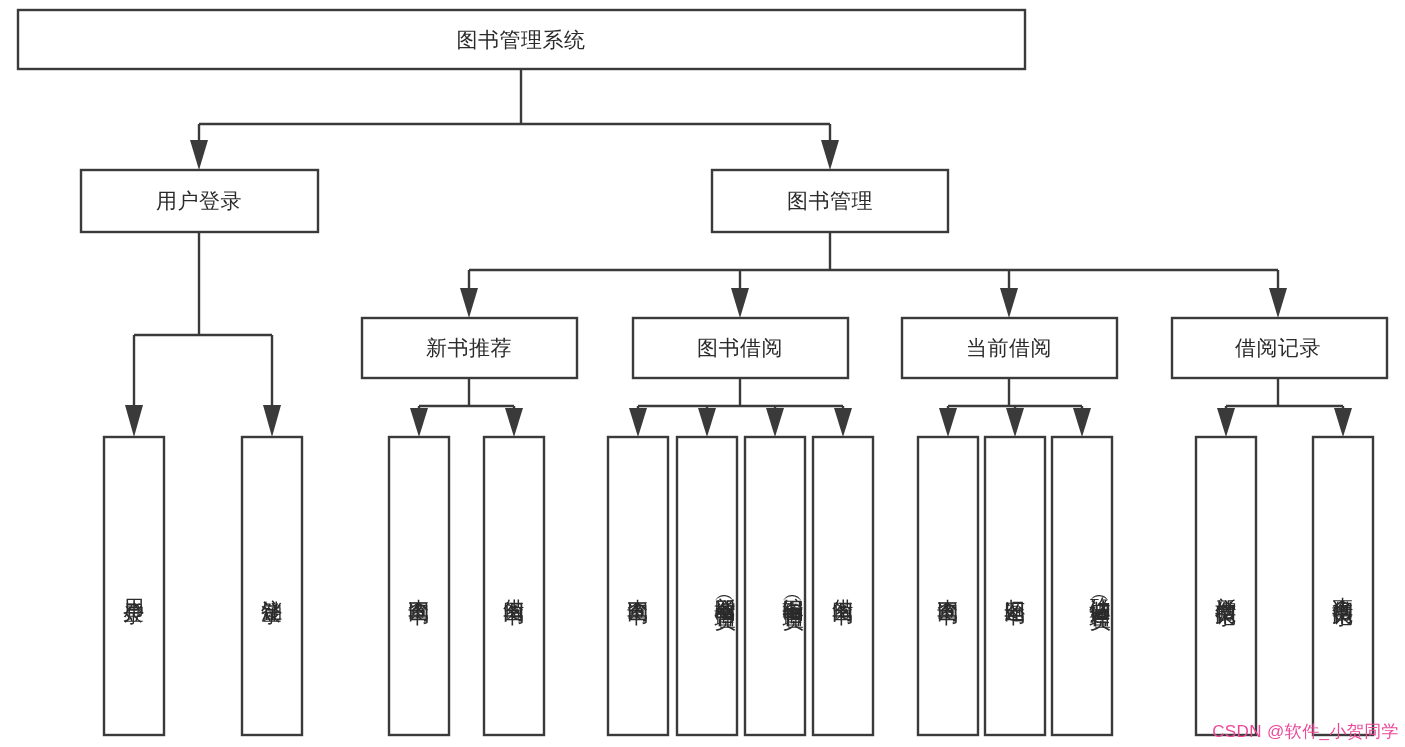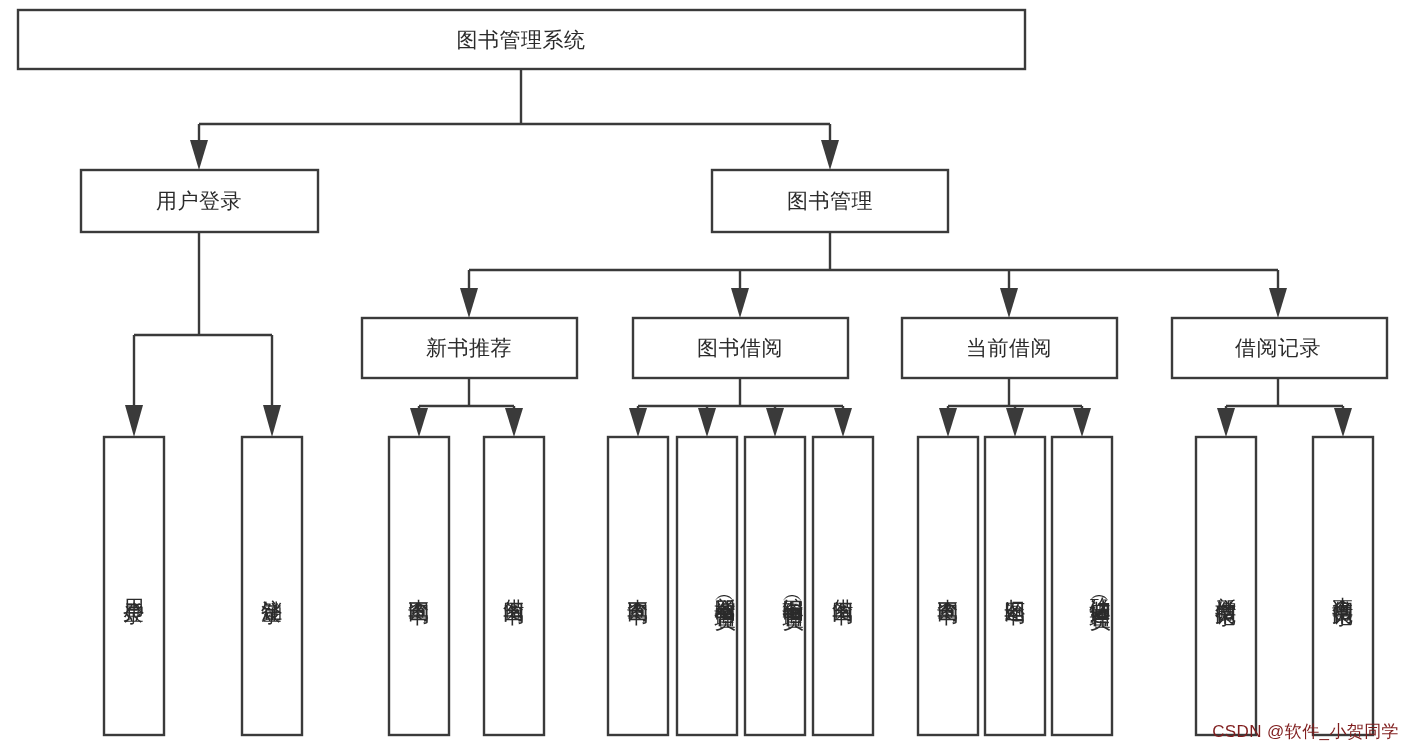--- a/index.html
+++ b/index.html
@@ -69,21 +69,21 @@
     white-space: nowrap;
     pointer-events: none;
     user-select: none;
   }
   .watermark {
     position: absolute;
     right: 6px;
     bottom: 4px;
     font-family: "Liberation Sans", "DejaVu Sans", sans-serif;
     font-size: 17px;
-    color: #7f1d1d;
+    color: #ec4899;
     letter-spacing: 0.4px;
     white-space: nowrap;
   }
 </style>
 </head>
 <body>
 
 <div id="diagram-root">
 
   <svg id="flow-svg" viewBox="0 0 1405 747">

